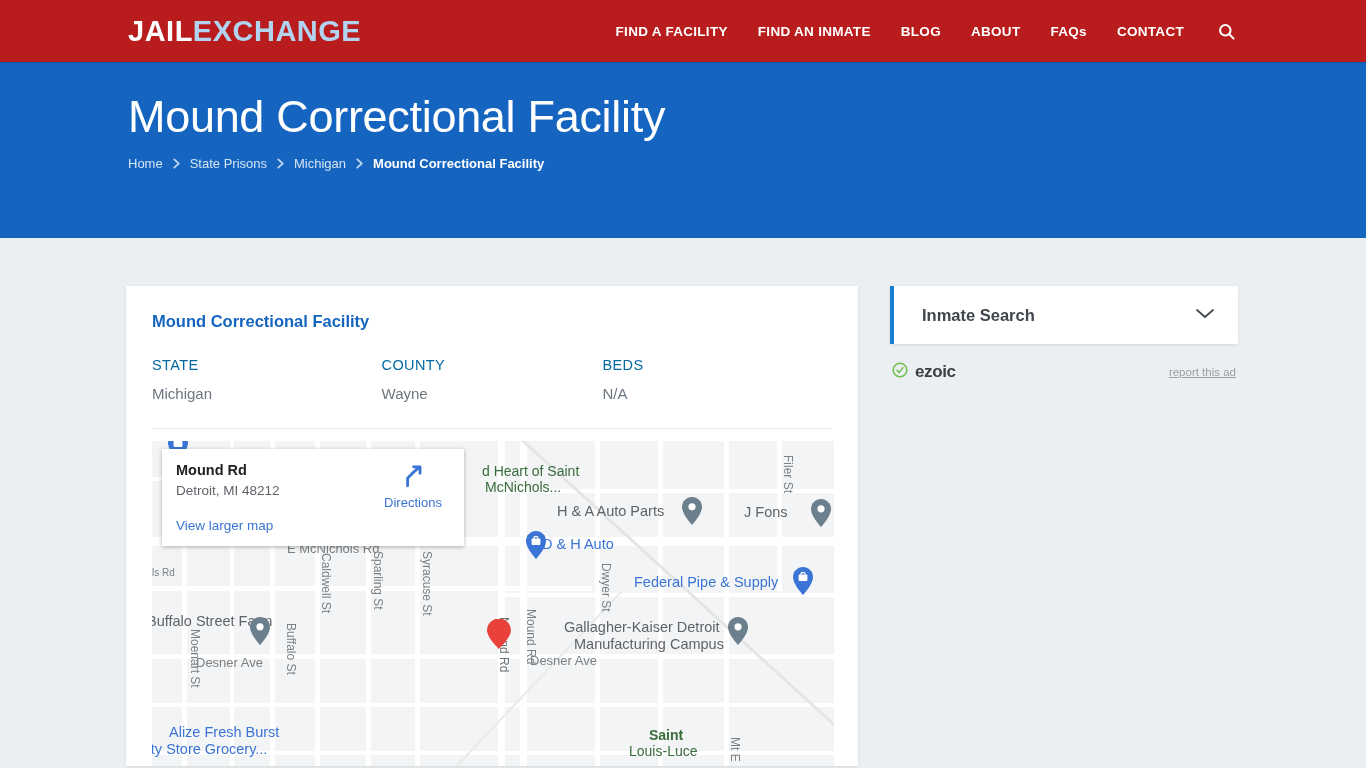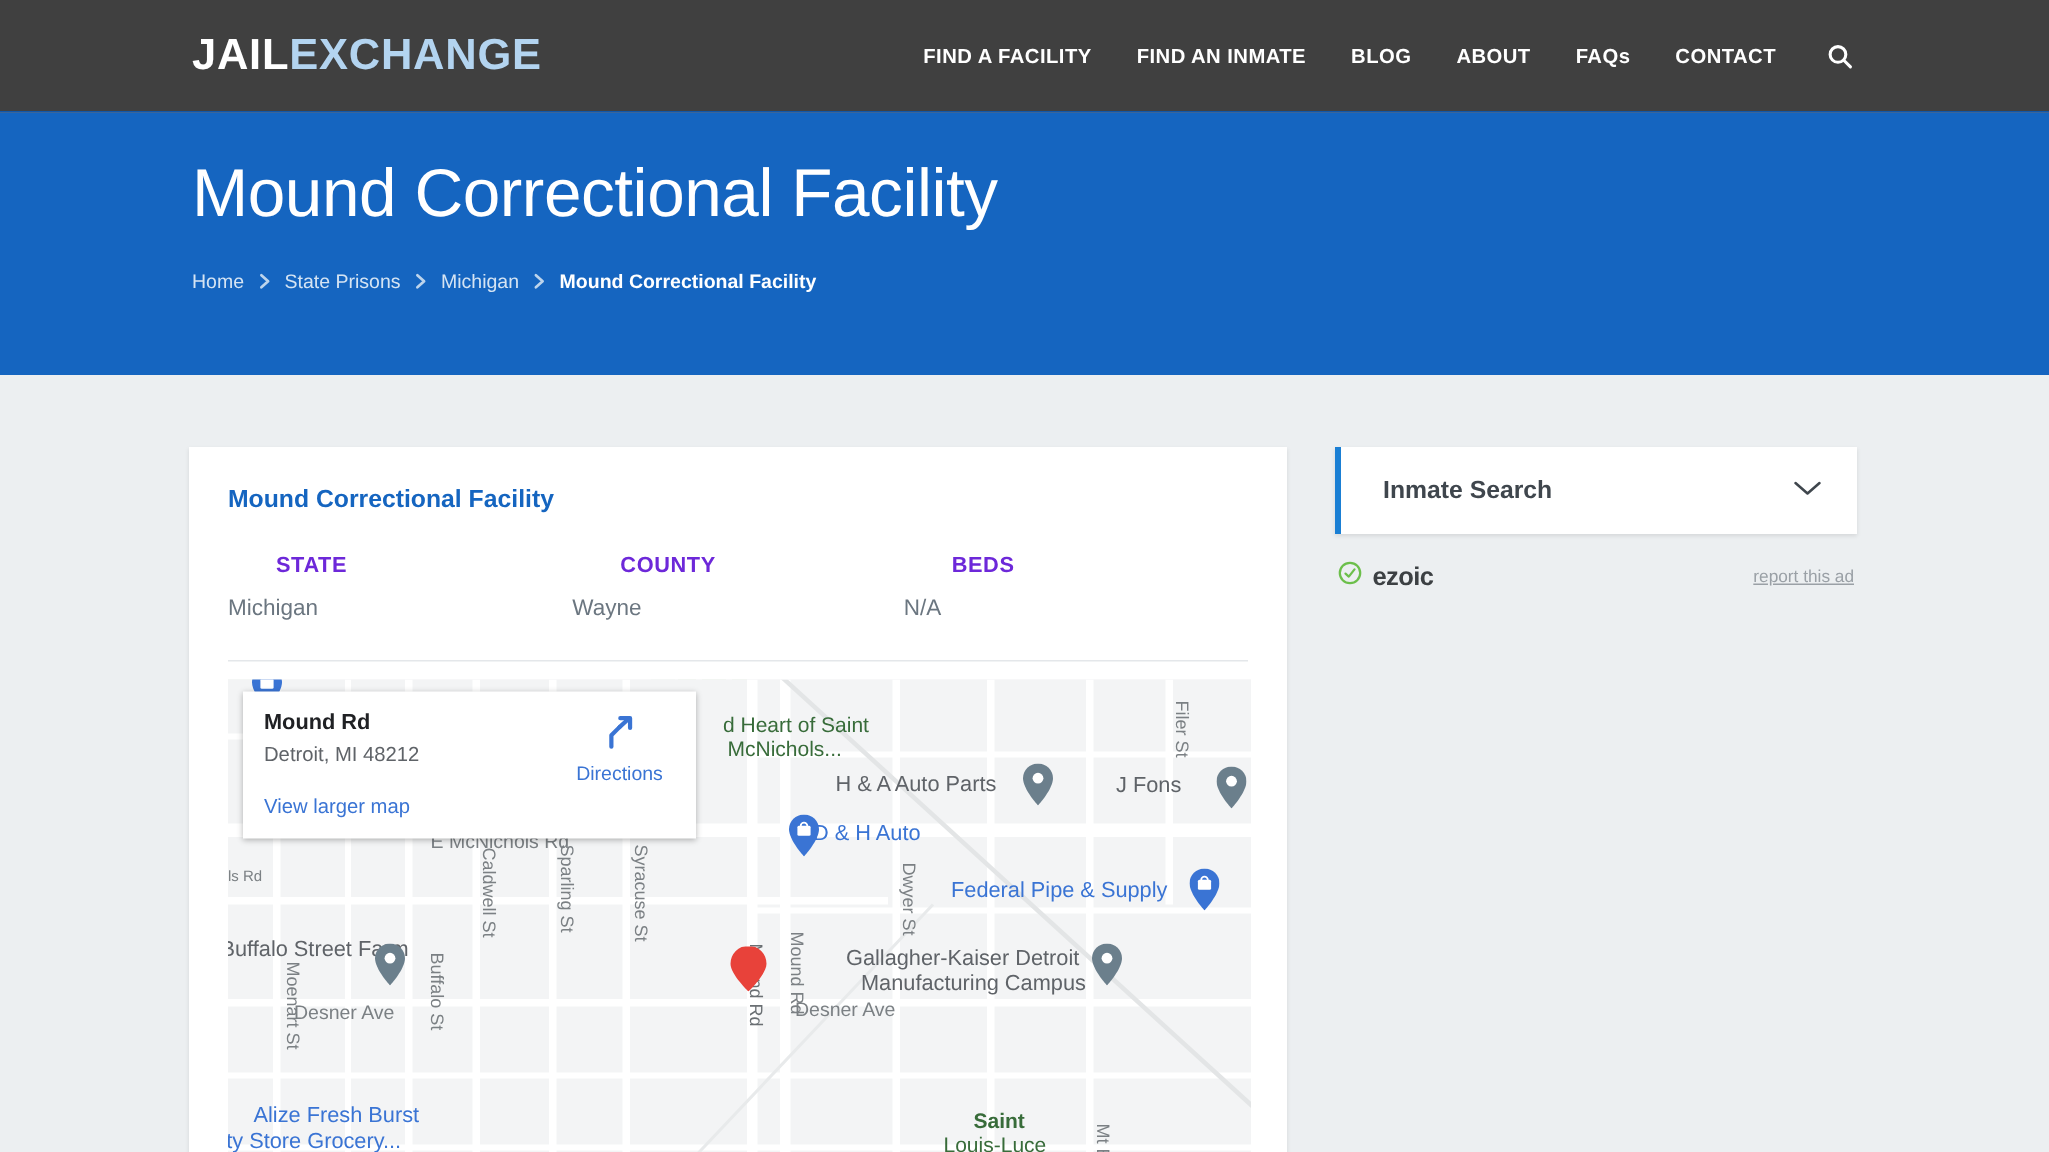--- a/index.html
+++ b/index.html
@@ -5,22 +5,22 @@
   * { box-sizing: border-box; margin: 0; padding: 0; }
   html, body {
     width: 1366px; height: 768px;
     font-family: "Liberation Sans", sans-serif;
     background: #eceff1;
     overflow: hidden;
   }
 
   
   .header {
-    height: 75px;
-    background: #404040;
+    height: 63px;
+    background: #b91c1c;
     display: flex;
     align-items: center;
     border-bottom: 1px solid #1257a8;
     position: relative;
   }
   .logo {
     margin-left: 128px;
     font-size: 29px;
     font-weight: bold;
     letter-spacing: 0.5px;
@@ -60,21 +60,21 @@
     padding-top: 28px;
   }
   .page-title {
     color: #ffffff;
     font-size: 45px;
     font-weight: normal;
     line-height: 1.15;
     letter-spacing: -0.3px;
   }
   .breadcrumb {
-    margin-top: 25px;
+    margin-top: 13px;
     display: flex;
     align-items: center;
     gap: 0px;
     font-size: 13px;
   }
   .crumb {
     color: #d5e4f3;
     text-decoration: none;
     white-space: nowrap;
   }
@@ -108,26 +108,25 @@
     margin-bottom: 26px;
   }
   .facts {
     display: flex;
     padding-bottom: 26px;
     border-bottom: 1px solid #e4e7ea;
   }
   .fact { width: 265px; }
   .fact:nth-child(2) { width: 255px; }
   .fact-label {
-    color: #6d28d9;
+    color: #0369a1;
     font-size: 14.5px;
-    font-weight: bold;
+    font-weight: normal;
     letter-spacing: 0.4px;
     margin-bottom: 12px;
-    margin-left: 32px;
   }
   .fact-value {
     color: #6b7680;
     font-size: 15px;
   }
 
   
   .map-wrap {
     margin-top: 12px;
     position: relative;

